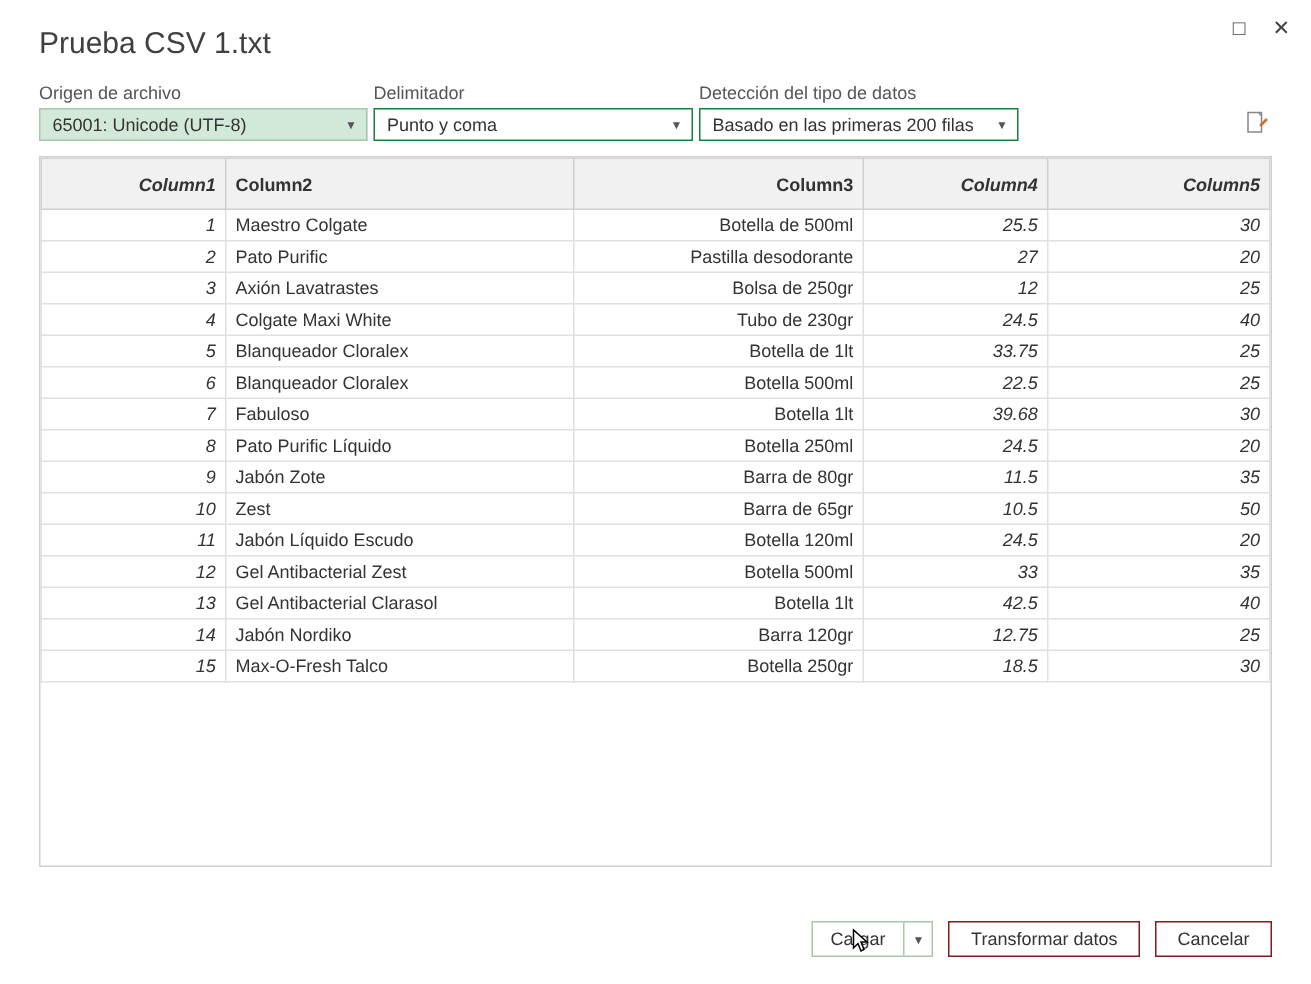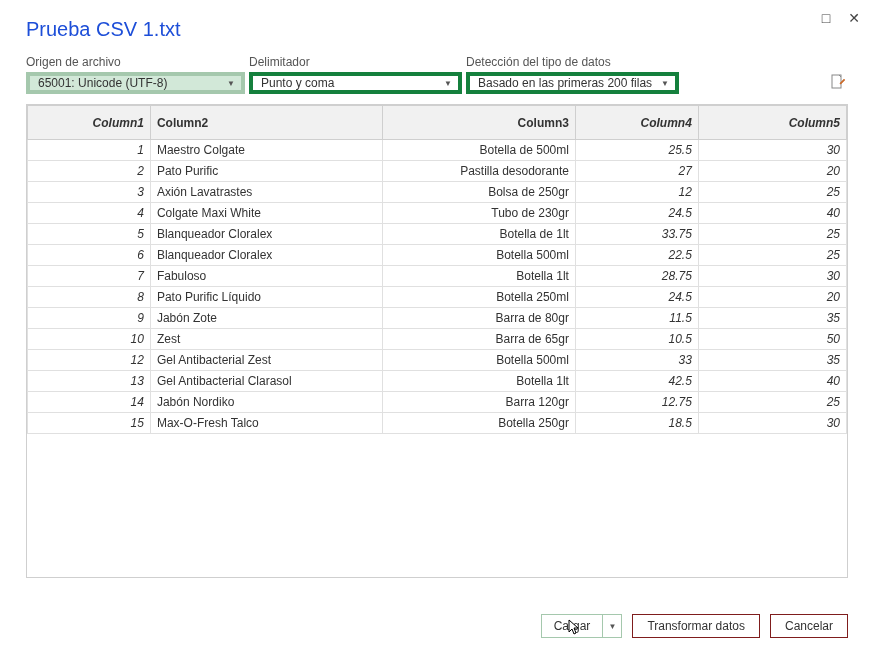--- a/index.html
+++ b/index.html
@@ -1,24 +1,24 @@
 <!DOCTYPE html>
 <html><head>
 <meta charset="utf-8">
 <style>
 * { box-sizing: border-box; margin: 0; padding: 0; }
 body { font-family: "Segoe UI", Tahoma, sans-serif; font-size: 12px; color: #333; background: #fff; width: 874px; height: 656px; position: relative; overflow: hidden; }
 .titlebar { position: absolute; top: 10px; right: 14px; display: flex; gap: 18px; }
 .titlebar span { font-size: 14px; color: #444; cursor: default; }
 .content { padding: 18px 26px 0 26px; }
-.title { font-size: 20px; color: #1d4ed8; margin-bottom: 14px; font-weight: 400; }
+.title { font-size: 20px; color: #404040; margin-bottom: 14px; font-weight: 400; }
 .controls-row { display: flex; gap: 4px; margin-bottom: 10px; align-items: flex-start; }
 .control-group { display: flex; flex-direction: column; gap: 3px; }
 .control-group .label { font-size: 12px; color: #555; }
-.dropdown { height: 22px; border: 4px solid #15803d; display: flex; align-items: center; justify-content: space-between; padding: 0 6px 0 8px; font-size: 12px; background: #fff; }
+.dropdown { height: 22px; border: 1px solid #15803d; display: flex; align-items: center; justify-content: space-between; padding: 0 6px 0 8px; font-size: 12px; background: #fff; }
 .dropdown.green { background: #d2e8d8; border-color: #a5c8ad; }
 .dropdown .dd-arrow { font-size: 8px; color: #555; }
 .fg-origin .dropdown { width: 219px; }
 .fg-delim .dropdown { width: 213px; }
 .fg-detect .dropdown { width: 213px; }
 .edit-btn { width: 20px; height: 22px; display: flex; align-items: center; justify-content: center; margin-top: 16px; margin-left: auto; }
 .edit-btn svg { width: 16px; height: 16px; }
 .table-wrap { border: 1px solid #cfcfcf; height: 474px; overflow: hidden; }
 table { border-collapse: collapse; width: 100%; font-size: 12px; }
 thead th { background: #f1f1f1; border: 1px solid #cfcfcf; padding: 3px 6px; font-weight: 600; color: #333; text-align: center; height: 34px; }
@@ -129,21 +129,21 @@
             <td>6</td>
             <td>Blanqueador Cloralex</td>
             <td>Botella 500ml</td>
             <td>22.5</td>
             <td>25</td>
           </tr>
           <tr>
             <td>7</td>
             <td>Fabuloso</td>
             <td>Botella 1lt</td>
-            <td>28.75</td>
+            <td>39.68</td>
             <td>30</td>
           </tr>
           <tr>
             <td>8</td>
             <td>Pato Purific Líquido</td>
             <td>Botella 250ml</td>
             <td>24.5</td>
             <td>20</td>
           </tr>
           <tr>
@@ -152,20 +152,27 @@
             <td>Barra de 80gr</td>
             <td>11.5</td>
             <td>35</td>
           </tr>
           <tr>
             <td>10</td>
             <td>Zest</td>
             <td>Barra de 65gr</td>
             <td>10.5</td>
             <td>50</td>
+          </tr>
+          <tr>
+            <td>11</td>
+            <td>Jabón Líquido Escudo</td>
+            <td>Botella 120ml</td>
+            <td>24.5</td>
+            <td>20</td>
           </tr>
           <tr>
             <td>12</td>
             <td>Gel Antibacterial Zest</td>
             <td>Botella 500ml</td>
             <td>33</td>
             <td>35</td>
           </tr>
           <tr>
             <td>13</td>

